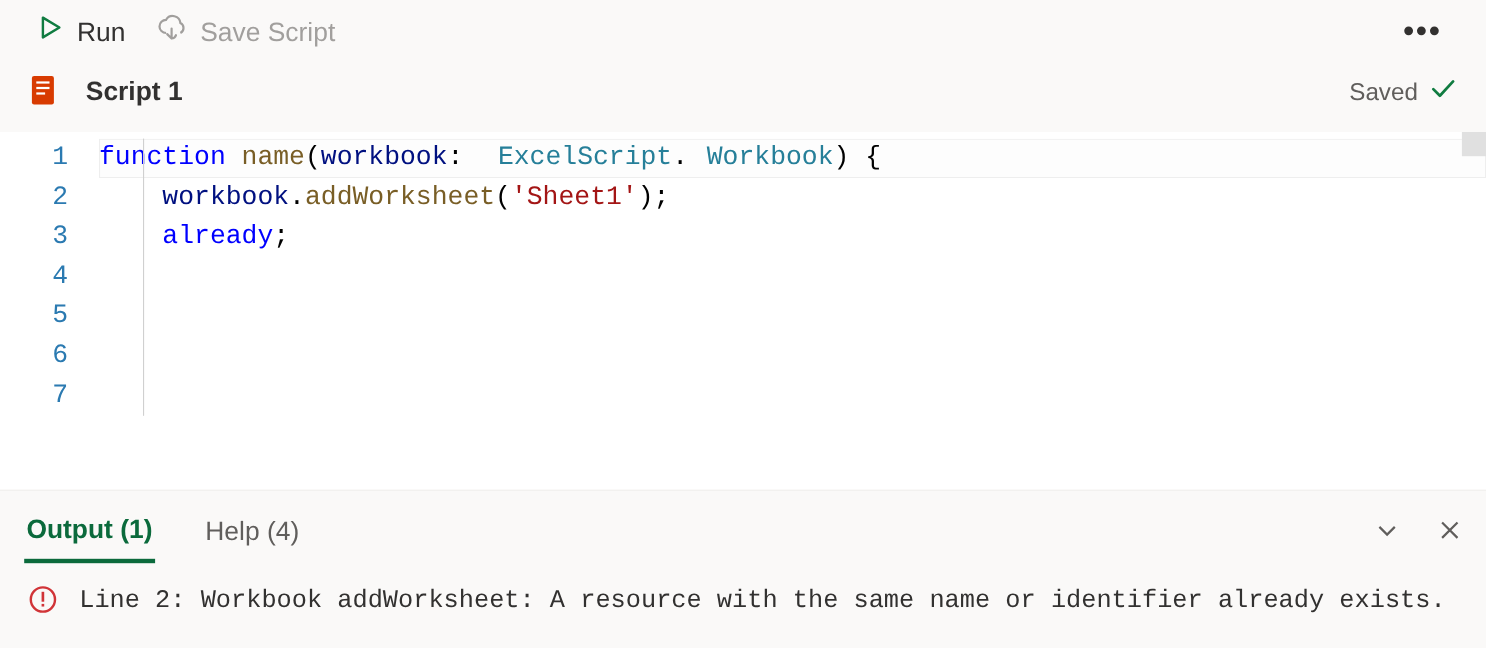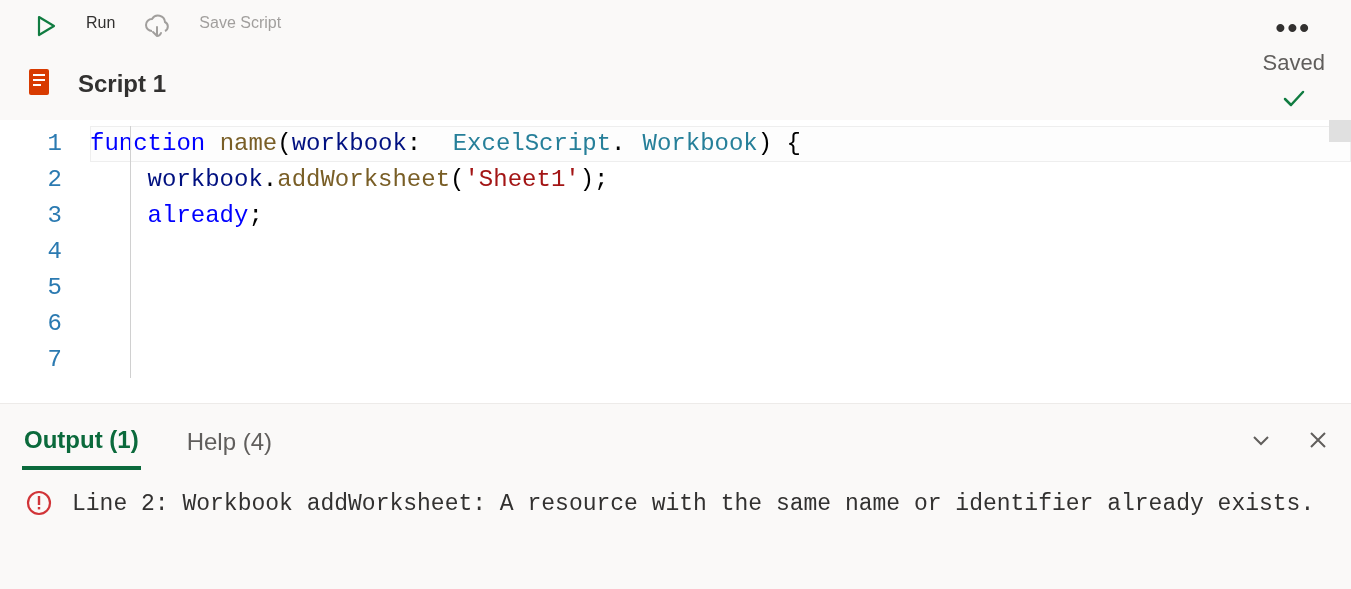--- a/index.html
+++ b/index.html
@@ -13,39 +13,39 @@
       flex-direction: column;
     }
     .toolbar {
       display: flex;
       align-items: center;
       padding: 8px 20px;
       height: 56px;
     }
     .toolbar-btn {
       display: flex;
-      align-items: flex-start;
-      gap: 28px;
+      align-items: flex-end;
+      gap: 12px;
       padding: 6px 14px;
       cursor: pointer;
-      font-size: 16px;
+      font-size: 24px;
       color: #323130;
     }
     .toolbar-btn.disabled { color: #a19f9d; cursor: default; }
     .spacer { flex: 1; }
     .more-btn { font-size: 28px; color: #323130; letter-spacing: 2px; padding: 0 20px; cursor: pointer; font-weight: bold; }
     .title-row {
       display: flex;
       align-items: center;
       padding: 8px 26px 16px 26px;
       height: 64px;
     }
     .script-icon { margin-right: 22px; }
     .script-title { font-size: 24px; font-weight: 600; color: #323130; }
-    .saved-status { font-size: 22px; color: #605e5c; display: flex; align-items: center; gap: 10px; flex-direction: column; }
+    .saved-status { font-size: 22px; color: #605e5c; display: flex; align-items: center; gap: 10px; }
     .editor {
       background: #ffffff;
       display: flex;
       flex: 1;
       min-height: 0;
       font-family: Consolas, "Courier New", monospace;
       font-size: 24px;
       line-height: 36px;
       position: relative;
     }
@@ -82,21 +82,21 @@
       position: absolute;
       top: 0;
       right: 0;
       width: 22px;
       height: 22px;
       background: #e0e0e0;
     }
     .panel {
       background: #faf9f8;
       border-top: 1px solid #edebe9;
-      height: 186px;
+      height: 144px;
       display: flex;
       flex-direction: column;
     }
     .panel-tabs {
       display: flex;
       align-items: center;
       padding: 10px 22px 0 22px;
       gap: 44px;
     }
     .panel-tab {

